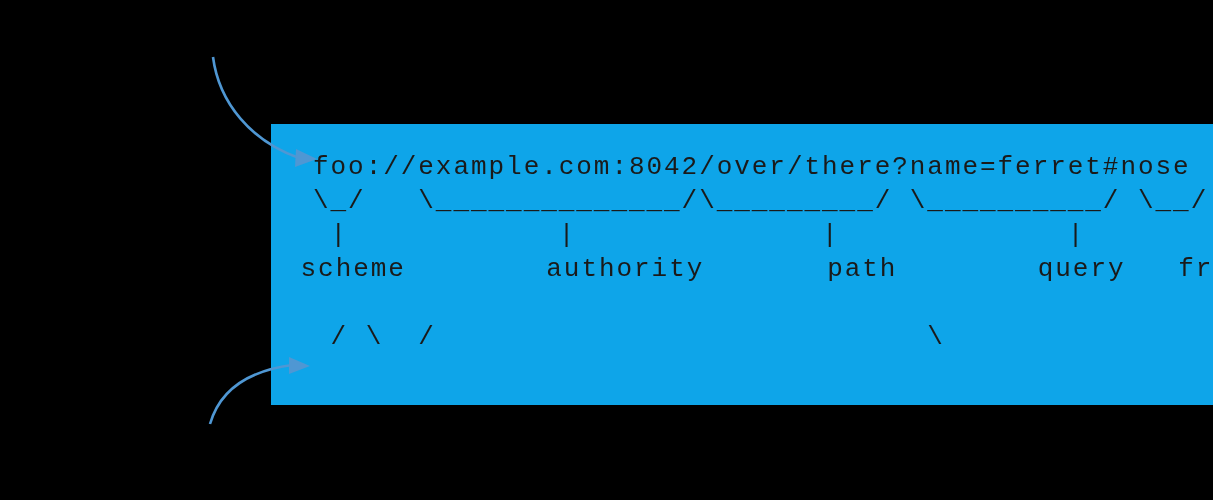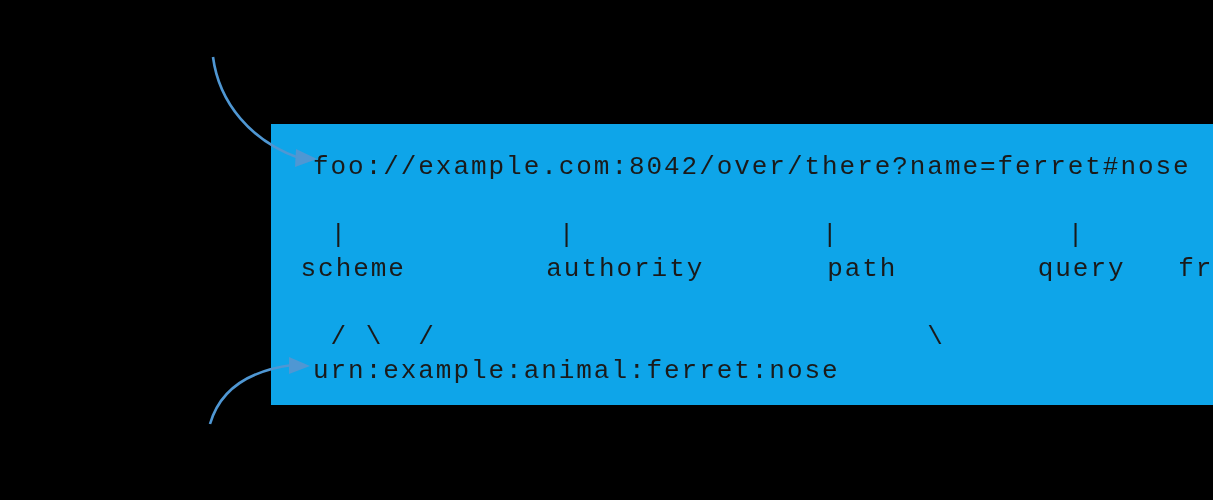--- a/index.html
+++ b/index.html
@@ -62,29 +62,29 @@
 </style>
 </head>
 <body>
 
 <div id="stage">
 
   <div id="panel">
 
     <pre class="ascii" id="uri-line">foo://example.com:8042/over/there?name=ferret#nose</pre>
 
+    <pre class="ascii" id="bracket-line">\_/   \______________/\_________/ \__________/ \__/</pre>
 
     <pre class="ascii" id="stem-line-1"> |            |              |             |        |</pre>
 
     <pre class="ascii" id="label-line"> scheme        authority       path        query   fragment</pre>
 
 
     <pre class="ascii" id="fan-line"> / \  /                            \</pre>
 
-    <pre class="ascii" id="urn-line">urn:example:animal:ferret:nose</pre>
 
   </div>
 
   <svg id="arrow-top" class="arrow-svg" viewBox="0 0 140 130">
     <path class="arrow-path" d="M 18 12 C 24 58, 56 96, 104 113"></path>
     <polygon class="arrow-head" points="101,104 122,114 100,122"></polygon>
   </svg>
 
   <svg id="arrow-bottom" class="arrow-svg" viewBox="0 0 140 90">
     <path class="arrow-path" d="M 15 74 C 26 36, 60 20, 97 15"></path>

